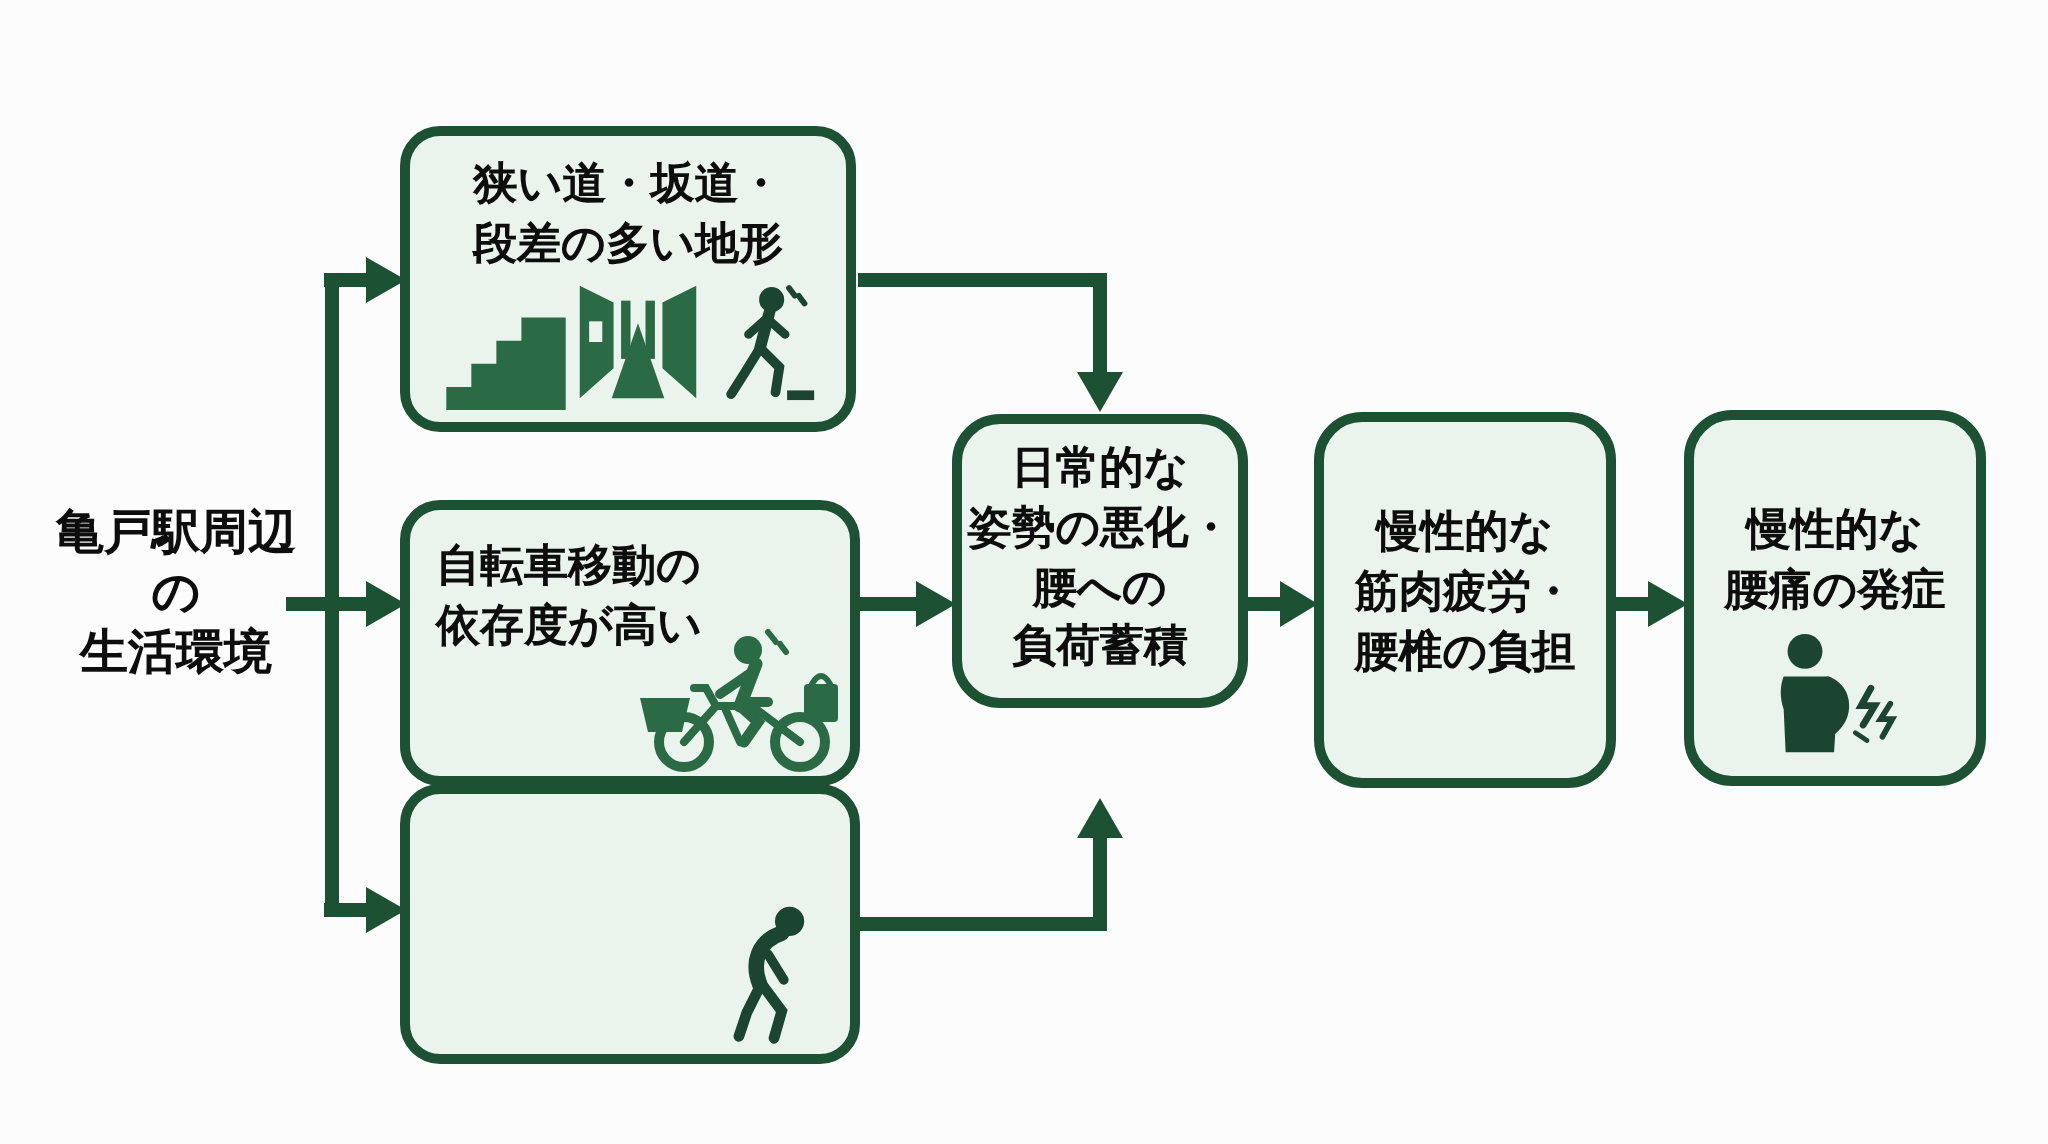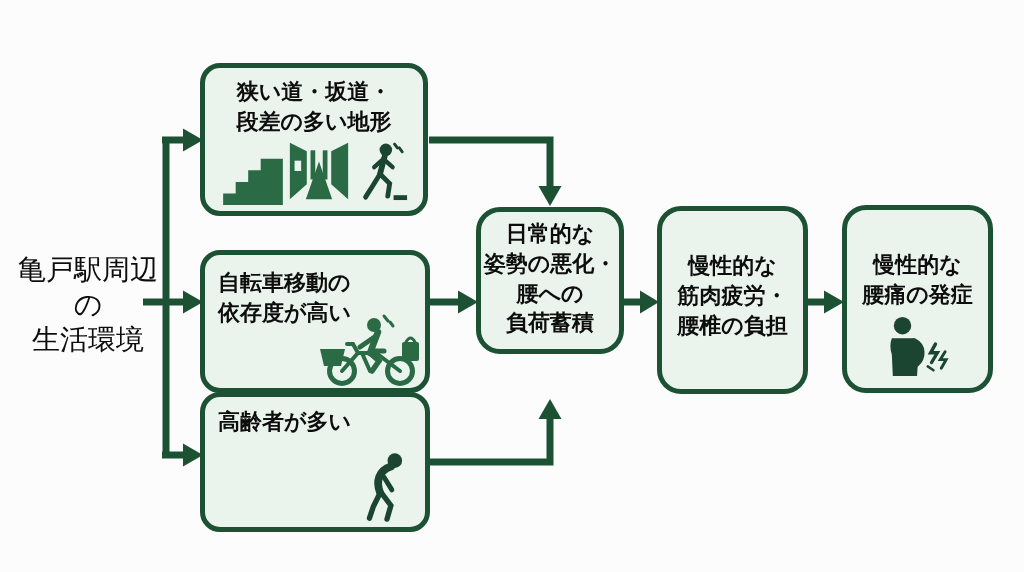--- a/index.html
+++ b/index.html
@@ -16,21 +16,21 @@
   .canvas{position:relative;width:1024px;height:572px;background:var(--background);overflow:hidden;}
   .connectors{position:absolute;left:0;top:0;width:1024px;height:572px;pointer-events:none;}
   .cl{fill:none;stroke:var(--connector);stroke-width:7;}
   .ah{fill:var(--connector);stroke:none;}
   .node{position:absolute;box-sizing:border-box;background:var(--box-fill);
         border:5px solid var(--box-border);border-radius:22px;color:var(--text);}
   .title{font-weight:bold;font-size:22px;line-height:1.36;white-space:pre-line;color:var(--text);}
   .subtitle{font-weight:bold;font-size:16.5px;line-height:1.3;color:var(--text);}
   .center-text{text-align:center;}
   .source-label{position:absolute;left:18px;top:252px;width:140px;text-align:center;
-        font-weight:normal;font-size:28px;line-height:1.25;white-space:pre-line;color:var(--text);}
+        font-weight:bold;font-size:24px;line-height:1.25;white-space:pre-line;color:var(--text);}
   .node-terrain{left:200px;top:63px;width:228px;height:153px;border-radius:20px;}
   .node-terrain .title{padding-top:9px;text-align:center;}
   .terrain-icons{position:absolute;left:16px;right:14px;bottom:6px;display:flex;
         justify-content:space-between;align-items:flex-end;}
   .node-bicycle{left:200px;top:230px;width:230px;height:143px;border-radius:20px;margin-top:20px;}
   .node-bicycle .title{padding:13px 0 0 13px;}
   .bicycle-svg{position:absolute;right:3px;bottom:1px;}
   .node-elderly{left:200px;top:392px;width:230px;height:140px;border-radius:20px;}
   .node-elderly .title{padding:10px 0 0 13px;}
   .node-elderly .subtitle{padding:2px 0 0 14px;}
@@ -114,21 +114,20 @@
       <path class="igs" stroke-width="5" d="M58 23 L42 34"></path>
       <path class="igs" stroke-width="5.5" d="M52 40 L61 48 L54 58"></path>
       <path class="ig" d="M2 36 H27 L23 53 H6 Z"></path>
       <rect class="ig" x="84" y="29" width="17" height="19" rx="2"></rect>
       <path class="igs" stroke-width="3" d="M88 29 Q92.5 21 97 29"></path>
       <path class="igs" stroke-width="3" d="M66 3 L70 8 M72 9 L75 13"></path>
     </svg>
   </div>
 
   <div class="node node-elderly">
-    <div class="title">高齢者が多い</div>
     <svg class="elderly-svg" width="52" height="76" viewBox="0 0 52 78">
       <circle class="fd" cx="34" cy="13" r="7.5"></circle>
       <path class="fds" stroke-width="8" d="M30 19 C18 23 14 34 19 46"></path>
       <path class="fds" stroke-width="5" d="M23 30 L31 43"></path>
       <path class="fds" stroke-width="5.5" d="M19 46 L12 60 L8 72 M21 47 L30 59 L26 73"></path>
     </svg>
   </div>
 
   <div class="node node-intermediate">
     <div class="title center-text">日常的な

